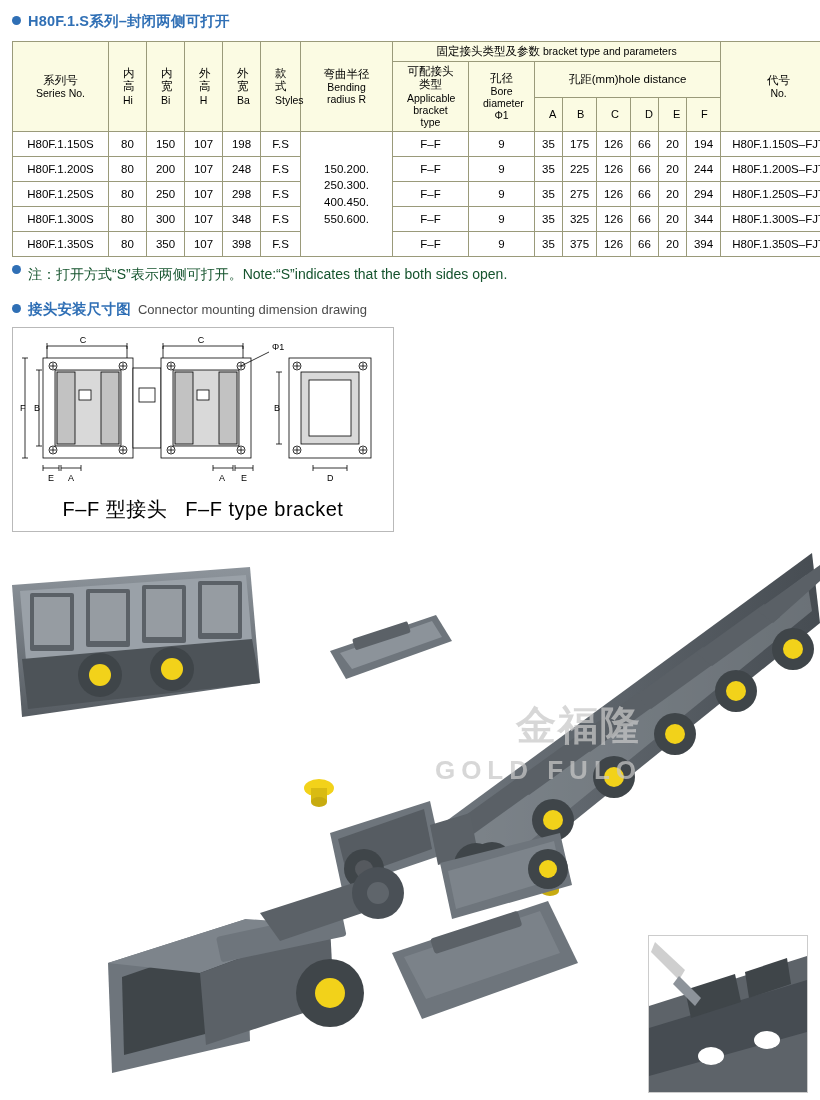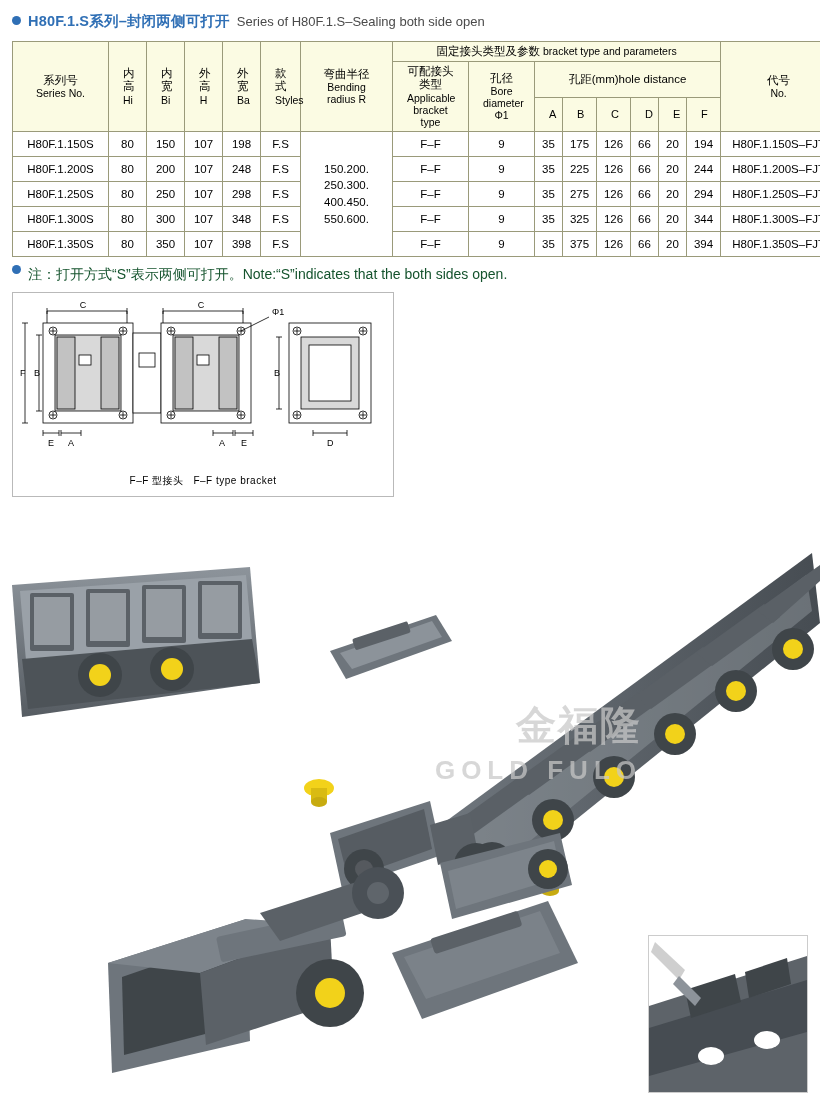--- a/index.html
+++ b/index.html
@@ -70,21 +70,21 @@
   
   .draw-wrap { padding: 8px 0 0 12px; }
   .draw-box {
     width: 382px; height: 205px;
     border: 1px solid #b9b9b9;
     background: #fff;
     position: relative;
   }
   .draw-caption {
     position: absolute; left: 0; right: 0; bottom: 8px;
-    text-align: center; font-size: 10px; letter-spacing: .5px;
+    text-align: center; font-size: 20px; letter-spacing: .5px;
   }
 
   
   .photos { position: absolute; left: 0; top: 533px; width: 820px; height: 567px; }
 
   .watermark {
     position: absolute; left: 312px; top: 705px;
     width: 330px; text-align: right;
     color: rgba(200,200,200,.72);
     font-size: 40px; font-weight: bold;
@@ -101,21 +101,20 @@
   }
 </style>
 </head>
 <body>
 
 <div class="page">
 
   <div class="section-head" id="head1">
     <span class="bullet"></span>
     <span class="head-cn">H80F.1.S系列–封闭两侧可打开</span>
-    <span class="head-en">Series of H80F.1.S–Sealing both side open</span>
   </div>
 
   <div class="table-wrap">
     <table class="spec">
       <colgroup>
         <col style="width:96px">
           <col style="width:38px">
           <col style="width:38px">
           <col style="width:38px">
           <col style="width:38px">
@@ -286,20 +285,25 @@
         </tr>
       </tbody>
     </table>
   </div>
 
   <div class="note">
     <span class="bullet"></span>
     <span>注：打开方式“S”表示两侧可打开。Note:“S”indicates that the both sides open.</span>
   </div>
 
+  <div class="section-head" id="head2">
+    <span class="bullet"></span>
+    <span class="head-cn">接头安装尺寸图</span>
+    <span class="head-en">Connector mounting dimension drawing</span>
+  </div>
 
   <div class="draw-wrap">
     <div class="draw-box">
       <svg width="380" height="175" viewBox="0 0 380 175">
         <g stroke="#000" fill="none" stroke-width="0.8">
 
           <line x1="34" y1="18" x2="114" y2="18"></line>
           <path d="M34 15 l0 6 M114 15 l0 6"></path>
           <line x1="34" y1="18" x2="34" y2="30"></line>
           <line x1="114" y1="18" x2="114" y2="30"></line>

